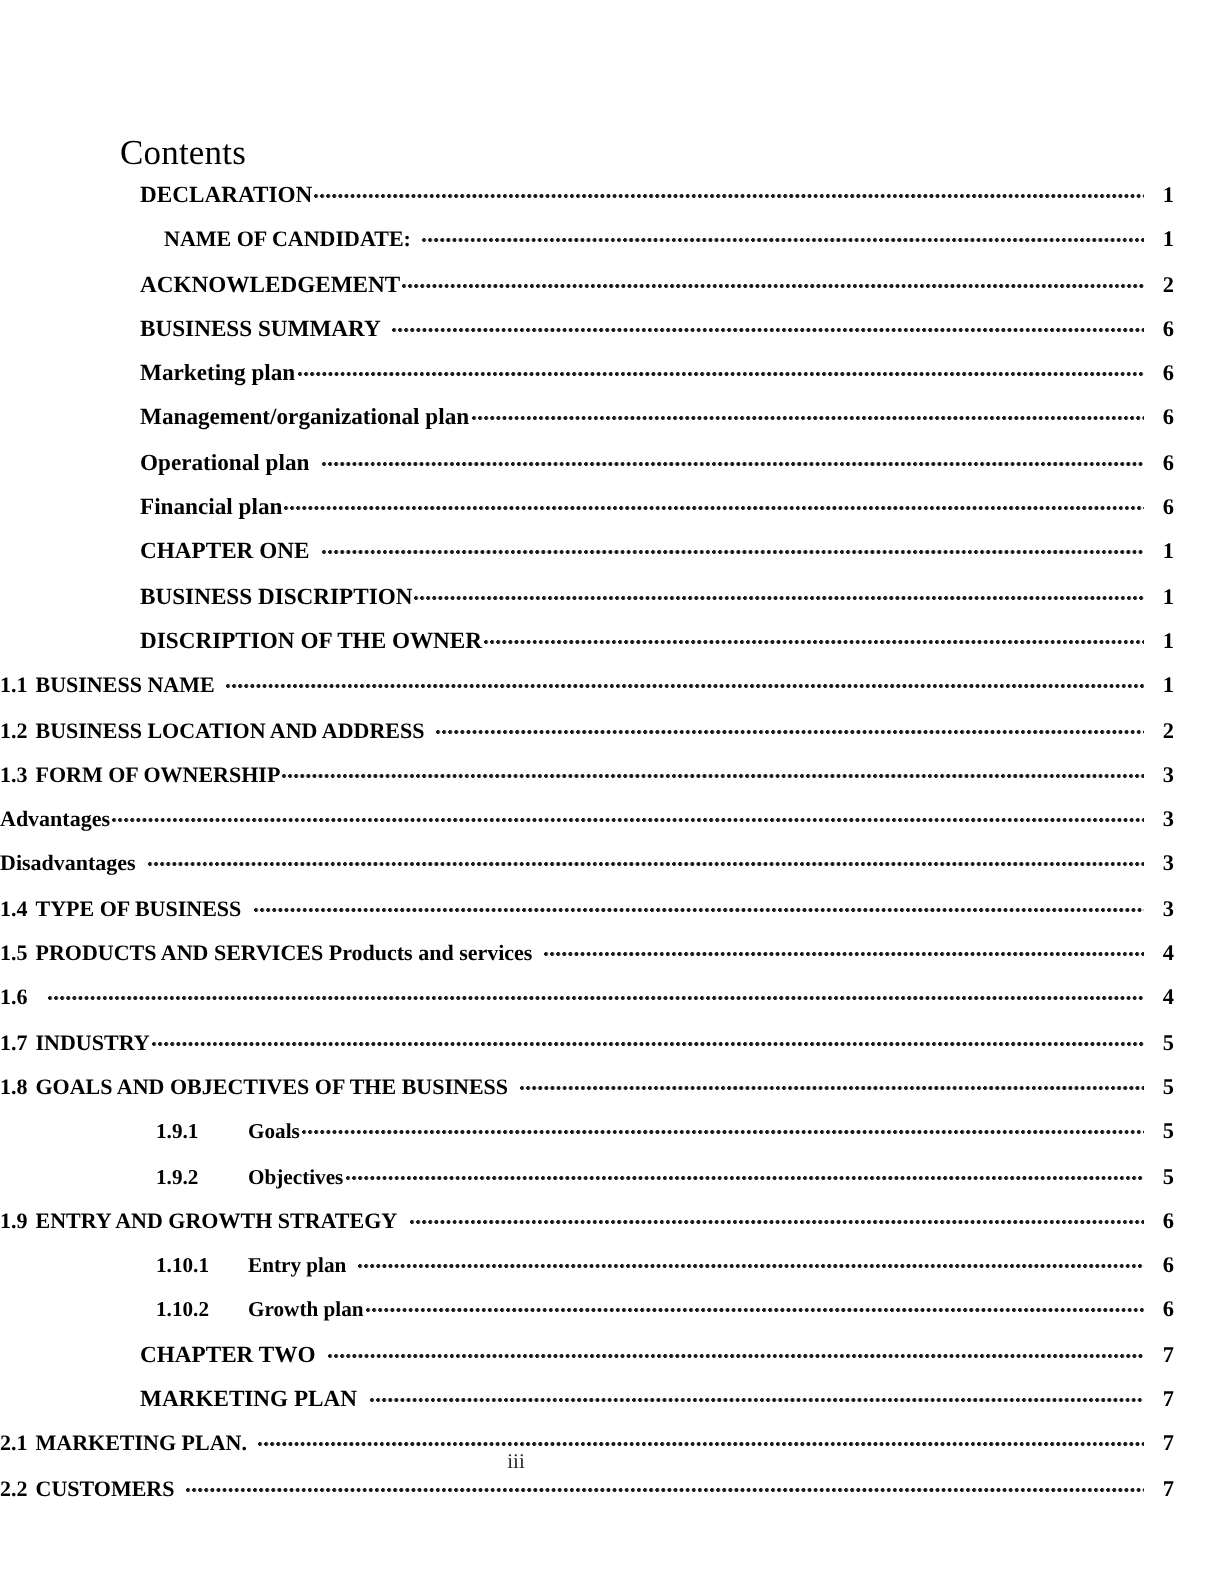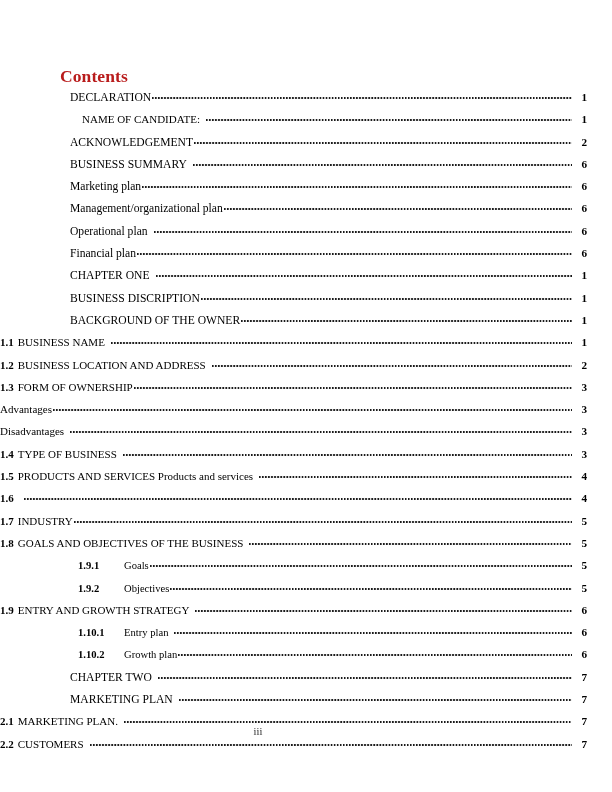--- a/index.html
+++ b/index.html
@@ -25,22 +25,22 @@
     left: 0;
     top: 0;
     width: 612px;
   }
   .toc-heading {
     position: absolute;
     left: 60px;
     top: 66px;
     font-family: "Liberation Serif", "DejaVu Serif", serif;
     font-size: 17.5px;
-    font-weight: 700;
-    color: #b91c1c;
+    font-weight: 400;
+    color: #000000;
     letter-spacing: 0.1px;
     line-height: 20px;
     white-space: nowrap;
   }
   .toc-list {
     position: absolute;
     left: 0;
     top: 90px;
     width: 612px;
   }
@@ -63,21 +63,21 @@
   .entry-num {
     flex: 0 0 auto;
     display: inline-block;
     font-weight: 700;
   }
   .toc-entry.lvl3 .entry-num {
     width: 46px;
   }
   .entry-label {
     flex: 0 0 auto;
-    font-weight: 400;
+    font-weight: 700;
   }
   .entry-gap {
     flex: 0 0 auto;
     width: 4px;
   }
   .entry-gap.wide { width: 5px; }
   .entry-gap.none { width: 0px; }
 
   .leader {
     flex: 1 1 auto;
@@ -182,21 +182,21 @@
           <span class="leader"></span>
           <span class="page-num">1</span>
         </div>
         <div class="toc-entry lvl1">
           <span class="entry-label">BUSINESS DISCRIPTION</span>
           <span class="entry-gap none"></span>
           <span class="leader"></span>
           <span class="page-num">1</span>
         </div>
         <div class="toc-entry lvl1">
-          <span class="entry-label">BACKGROUND OF THE OWNER</span>
+          <span class="entry-label">DISCRIPTION OF THE OWNER</span>
           <span class="entry-gap none"></span>
           <span class="leader"></span>
           <span class="page-num">1</span>
         </div>
         <div class="toc-entry lvl2">
           <span class="entry-num">1.1</span>
           <span class="entry-gap">&nbsp;</span>
           <span class="entry-label">BUSINESS NAME</span>
           <span class="entry-gap wide"></span>
           <span class="leader"></span>

